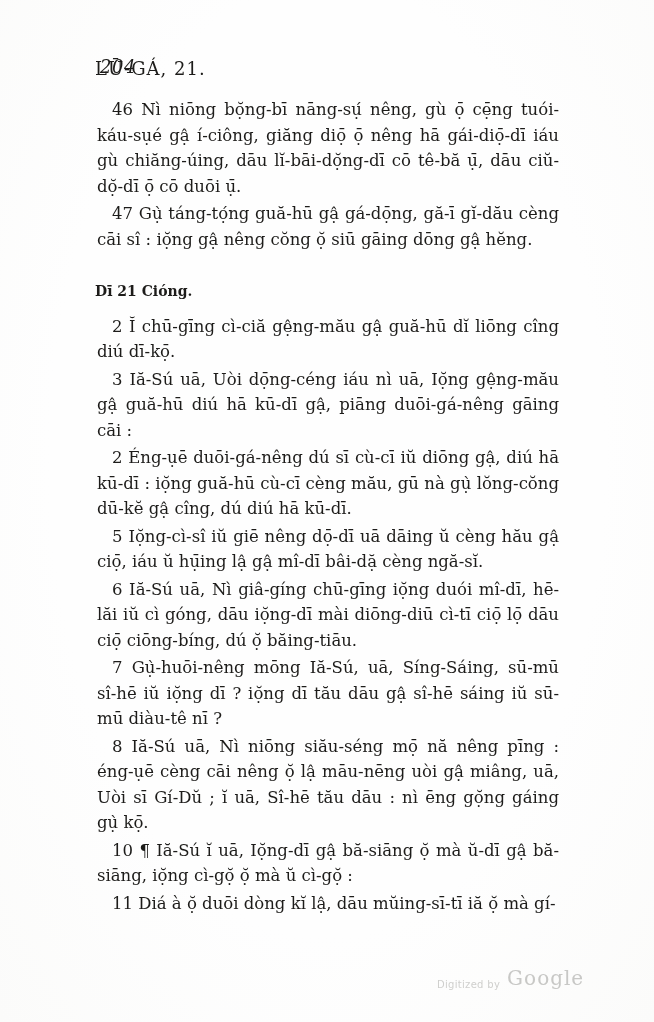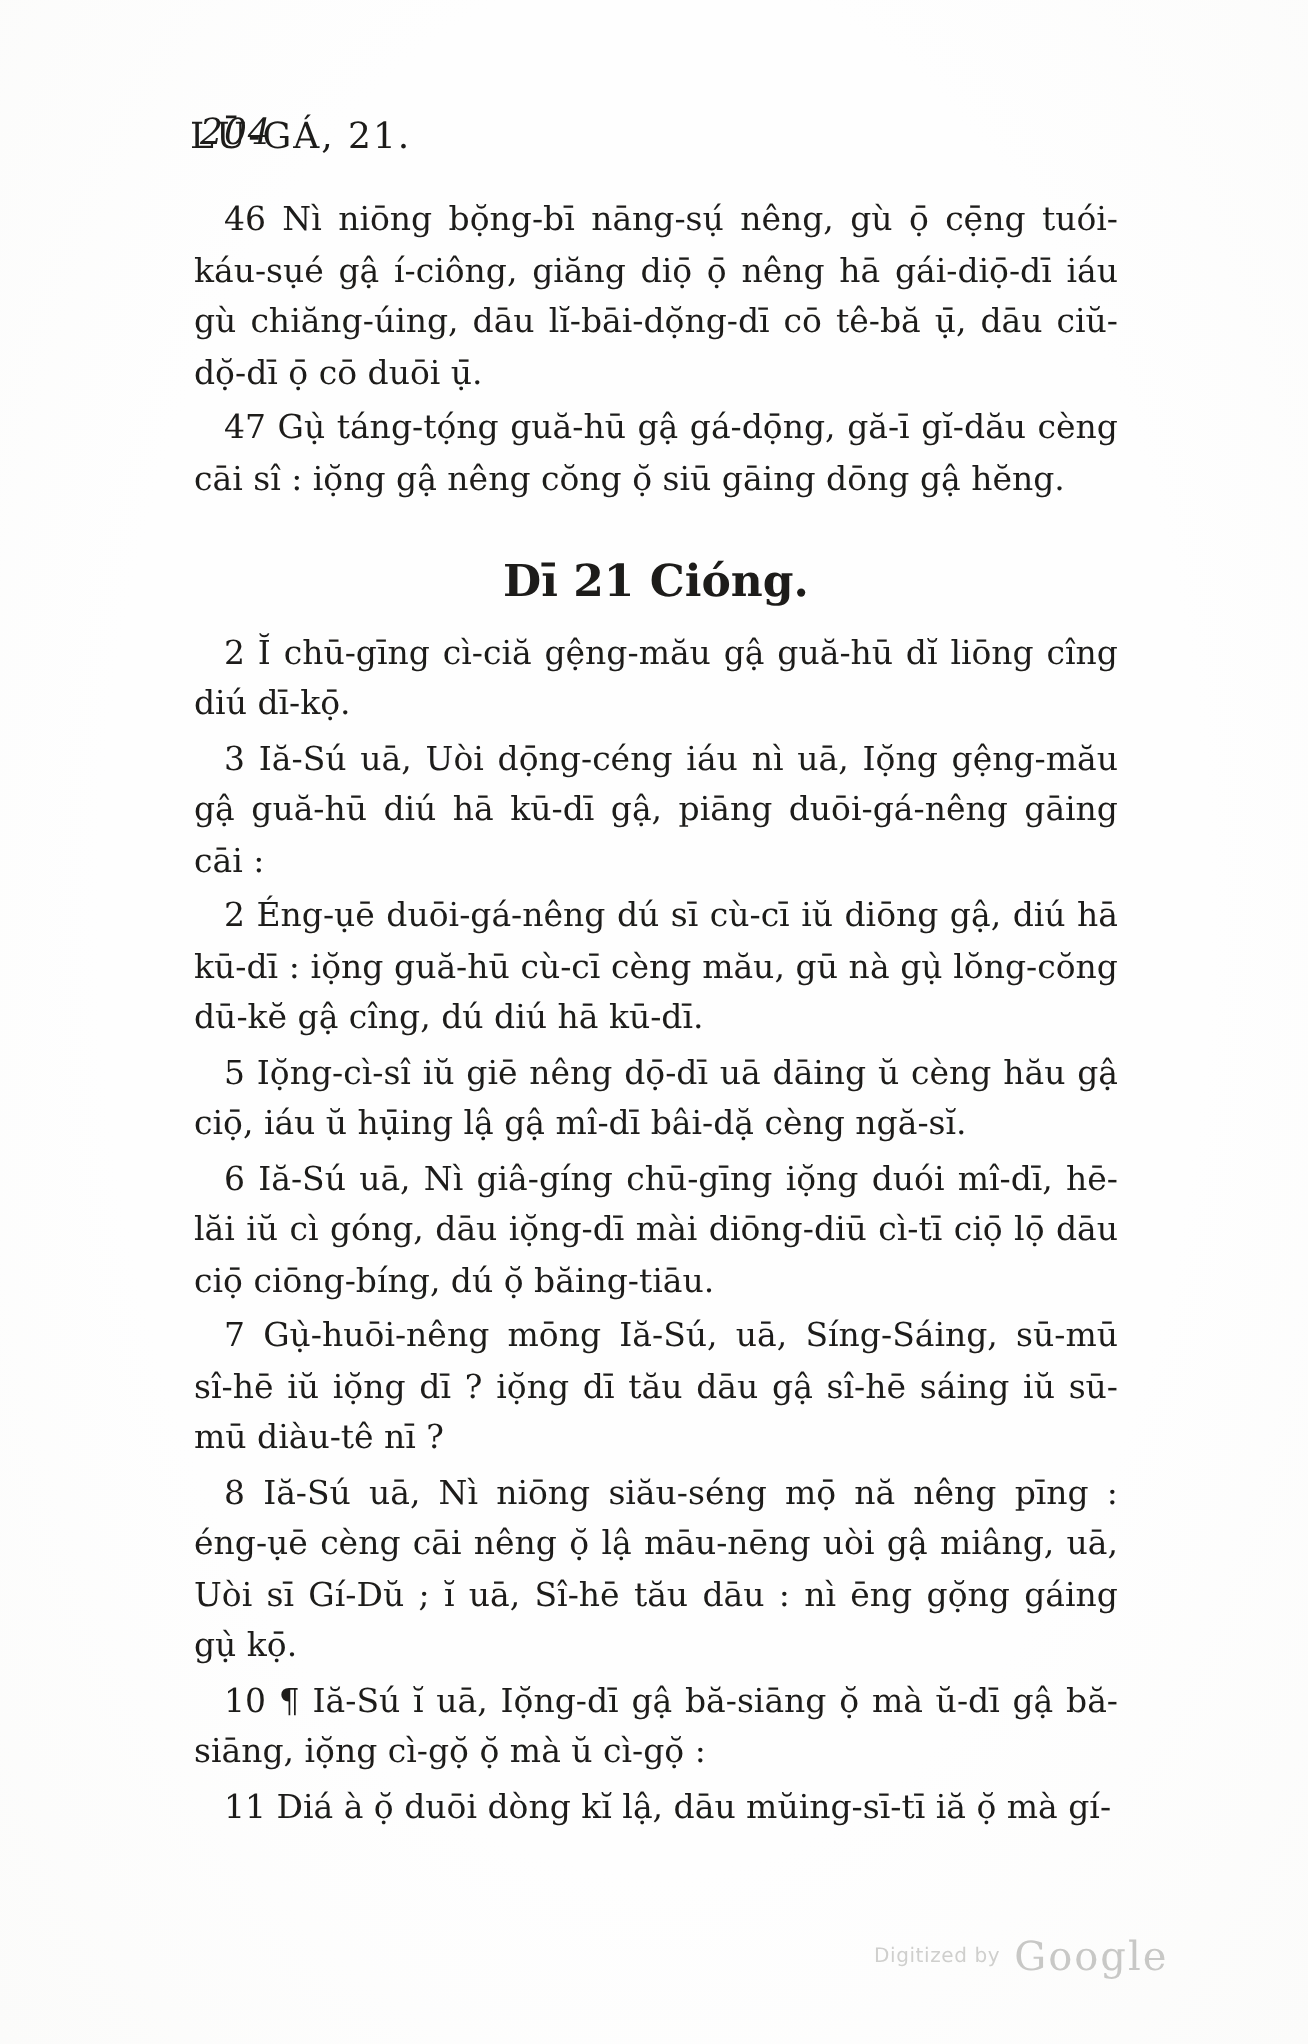--- a/index.html
+++ b/index.html
@@ -50,30 +50,30 @@
     font-size: 16.5px;
     line-height: 25.5px;
   }
   .text-block p.verse {
     margin: 2px;
     text-indent: 15px;
   }
   .text-block p.heading {
     margin: 27px 0 9px 0;
     text-indent: 0;
-    text-align: center;
+    text-align: left;
     font-weight: bold;
-    font-size: 22px;
+    font-size: 14px;
   }
   .watermark {
     position: absolute;
     left: 437px;
     top: 966px;
     display: flex;
-    align-items: center;
+    align-items: flex-end;
     gap: 7px;
     user-select: none;
   }
   .digitized-label {
     font-family: "DejaVu Sans", sans-serif;
     font-size: 10px;
     color: #cfcfcd;
     letter-spacing: 0.3px;
   }
   .google-logo {

